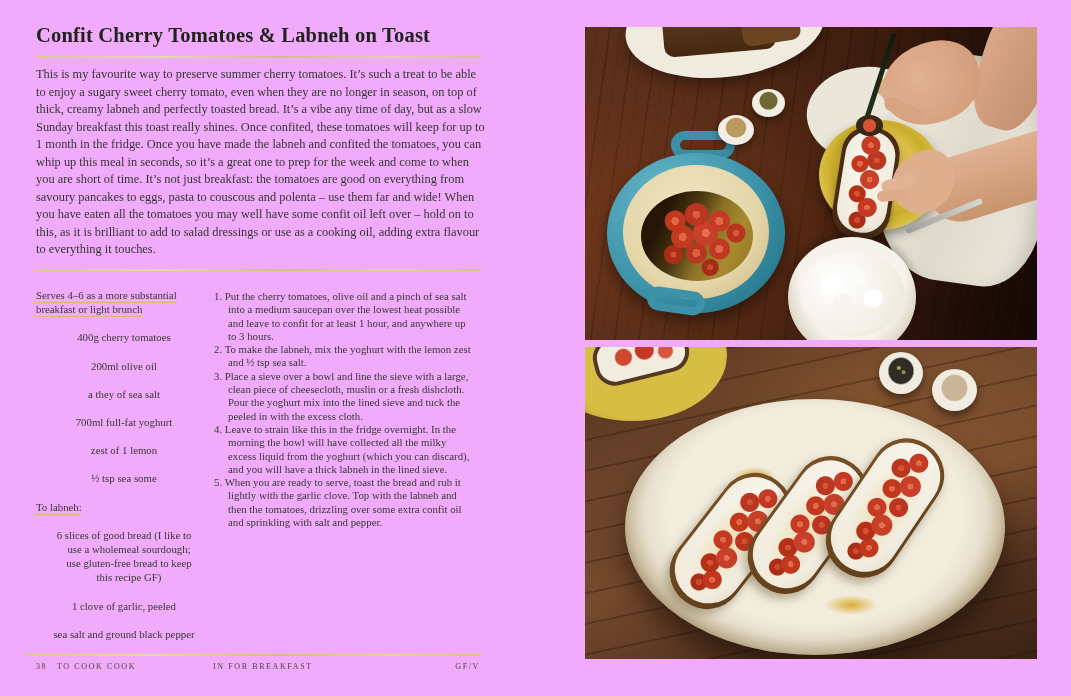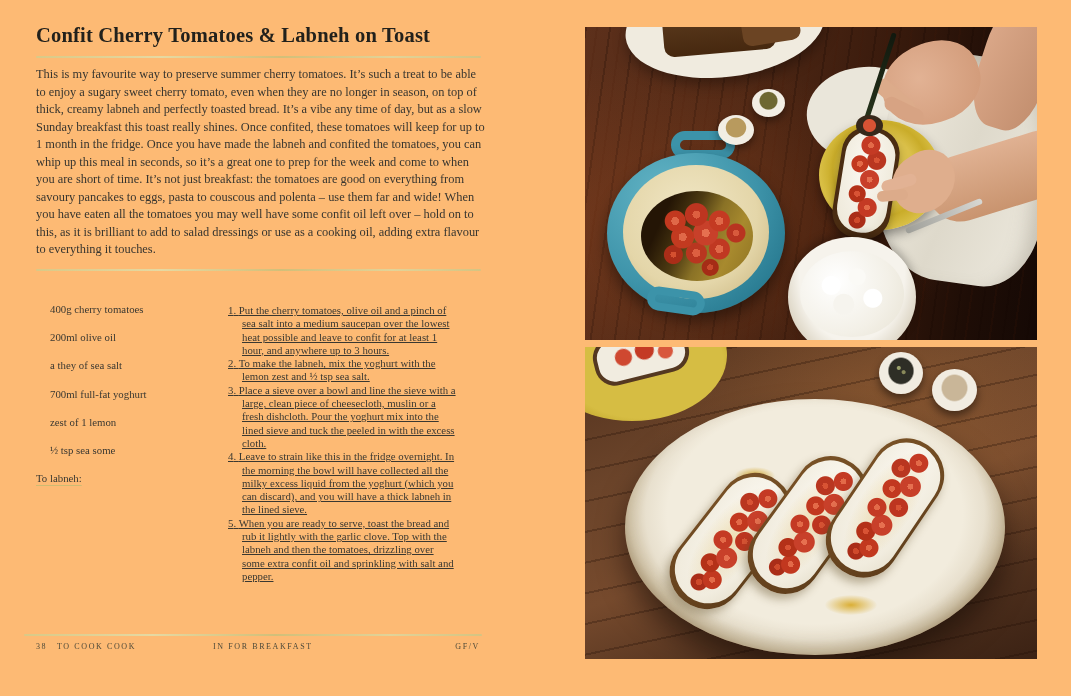--- a/index.html
+++ b/index.html
@@ -1,45 +1,45 @@
 <!DOCTYPE html>
 <html lang="en"><head>
 <meta charset="utf-8">
 <style>
   html,body{margin:0;padding:0;background:#ffffff;}
-  .spread{position:relative;width:1071px;height:696px;background:#fdba74;overflow:hidden;
+  .spread{position:relative;width:1071px;height:696px;background:#f0abfc;overflow:hidden;
           font-family:"Liberation Serif", serif;color:#34322c;}
   [data-name]{box-sizing:border-box;}
 
   
   .recipe-title{position:absolute;left:36px;top:24px;width:460px;margin:0;
     font-size:20.5px;font-weight:600;letter-spacing:0.2px;color:#22211c;}
   .rule{position:absolute;height:2px;border-radius:1px;
     background:linear-gradient(90deg,#d9c987,#e6d9a2 28%,#d2bf79 55%,#e2d398 80%,#d5c482);}
   .rule-title{left:36px;top:56px;width:445px;}
   .rule-mid{left:36px;top:269px;width:445px;}
   .intro{position:absolute;left:36px;top:66px;width:450px;margin:0;
     font-size:12.4px;line-height:17.5px;color:#37352f;}
 
   .ingredients{position:absolute;left:36px;top:288px;width:176px;
     font-size:10.8px;line-height:14.2px;color:#3a3831;}
   .serves{margin:0 0 11px 0;text-decoration:underline;text-decoration-color:#cdbb72;
     text-decoration-thickness:1px;text-underline-offset:3px;}
   .ing-list{margin:0;padding:0;list-style:none;}
-  .ing-list li{margin:14px;padding-left:10px;text-indent:-10px;}
+  .ing-list li{margin:14px;padding-left:10px;text-indent:-10px;text-align:center;}
   .to-serve{margin:12px 0 0 0;}
   .ing-list.serve-list{margin-top:1px;}
 
   .method{position:absolute;left:212px;top:288px;width:262px;
     font-size:10.8px;line-height:13.3px;color:#3a3831;}
-  .method ol{margin:16px;padding:0;list-style:none;counter-reset:step;text-decoration:underline;}
+  .method ol{margin:2px;padding:0;list-style:none;counter-reset:step;}
   .method li{counter-increment:step;padding-left:14px;text-indent:-14px;margin:0;}
   .method li::before{content:counter(step) ". ";}
 
-  .page-footer{position:absolute;left:24px;top:634px;width:458px;height:24px;}
+  .page-footer{position:absolute;left:24px;top:654px;width:458px;height:24px;}
   .rule-footer{left:0;top:0;width:458px;}
   .page-footer span{position:absolute;top:8px;font-size:8px;letter-spacing:1.6px;
     color:#4c4939;white-space:nowrap;}
   .pgnum{left:12px;}
   .sec{left:33px;}
   .chap{left:189px;}
   .diet{right:2px;}
 
   
   .photo{position:absolute;margin:0;overflow:hidden;}
@@ -194,29 +194,35 @@
 
 <div class="spread" data-name="cookbook-spread">
 
   <section data-name="recipe-page">
     <h1 class="recipe-title" data-name="recipe-title">Confit Cherry Tomatoes &amp; Labneh on Toast</h1>
     <div class="rule rule-title" data-name="title-divider"></div>
     <p class="intro" data-name="recipe-intro">This is my favourite way to preserve summer cherry tomatoes. It’s such a treat to be able to enjoy a sugary sweet cherry tomato, even when they are no longer in season, on top of thick, creamy labneh and perfectly toasted bread. It’s a vibe any time of day, but as a slow Sunday breakfast this toast really shines. Once confited, these tomatoes will keep for up to 1 month in the fridge. Once you have made the labneh and confited the tomatoes, you can whip up this meal in seconds, so it’s a great one to prep for the week and come to when you are short of time. It’s not just breakfast: the tomatoes are good on everything from savoury pancakes to eggs, pasta to couscous and polenta – use them far and wide! When you have eaten all the tomatoes you may well have some confit oil left over – hold on to this, as it is brilliant to add to salad dressings or use as a cooking oil, adding extra flavour to everything it touches.</p>
     <div class="rule rule-mid" data-name="section-divider"></div>
 
     <aside class="ingredients" data-name="ingredients-column">
+      <p class="serves" data-name="serves-note">Serves 4–6 as a more substantial breakfast or light brunch</p>
       <ul class="ing-list" data-name="ingredient-list">
         <li data-name="ingredient-item">400g cherry tomatoes</li>
         <li data-name="ingredient-item">200ml olive oil</li>
         <li data-name="ingredient-item">a they of sea salt</li>
         <li data-name="ingredient-item">700ml full-fat yoghurt</li>
         <li data-name="ingredient-item">zest of 1 lemon</li>
         <li data-name="ingredient-item">½ tsp sea some</li>
       </ul>
       <p class="serves to-serve" data-name="to-serve-heading">To labneh:</p>
+      <ul class="ing-list serve-list" data-name="to-serve-list">
+        <li data-name="to-serve-item">6 slices of good bread (I like to use a wholemeal sourdough; use gluten-free bread to keep this recipe GF)</li>
+        <li data-name="to-serve-item">1 clove of garlic, peeled</li>
+        <li data-name="to-serve-item">sea salt and ground black pepper</li>
+      </ul>
     </aside>
 
     <div class="method" data-name="method-column">
       <ol data-name="method-steps">
         <li data-name="method-step">Put the cherry tomatoes, olive oil and a pinch of sea salt into a medium saucepan over the lowest heat possible and leave to confit for at least 1 hour, and anywhere up to 3 hours.</li>
         <li data-name="method-step">To make the labneh, mix the yoghurt with the lemon zest and ½ tsp sea salt.</li>
         <li data-name="method-step">Place a sieve over a bowl and line the sieve with a large, clean piece of cheesecloth, muslin or a fresh dishcloth. Pour the yoghurt mix into the lined sieve and tuck the peeled in with the excess cloth.</li>
         <li data-name="method-step">Leave to strain like this in the fridge overnight. In the morning the bowl will have collected all the milky excess liquid from the yoghurt (which you can discard), and you will have a thick labneh in the lined sieve.</li>
         <li data-name="method-step">When you are ready to serve, toast the bread and rub it lightly with the garlic clove. Top with the labneh and then the tomatoes, drizzling over some extra confit oil and sprinkling with salt and pepper.</li>
       </ol>

